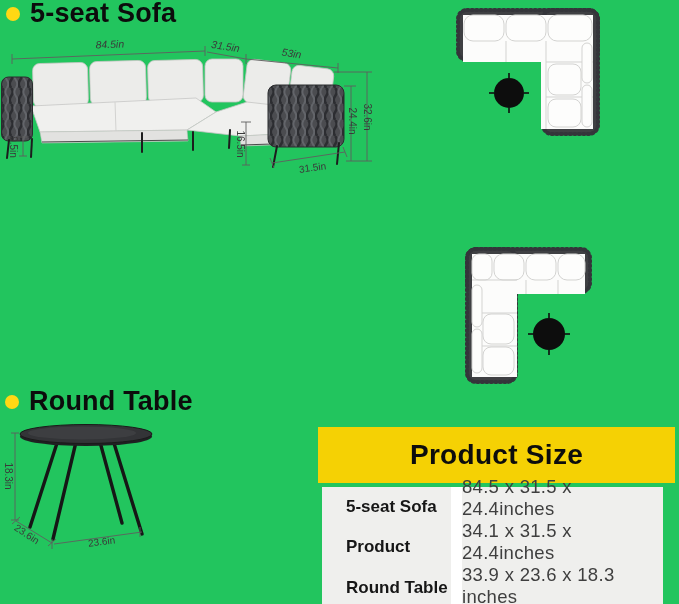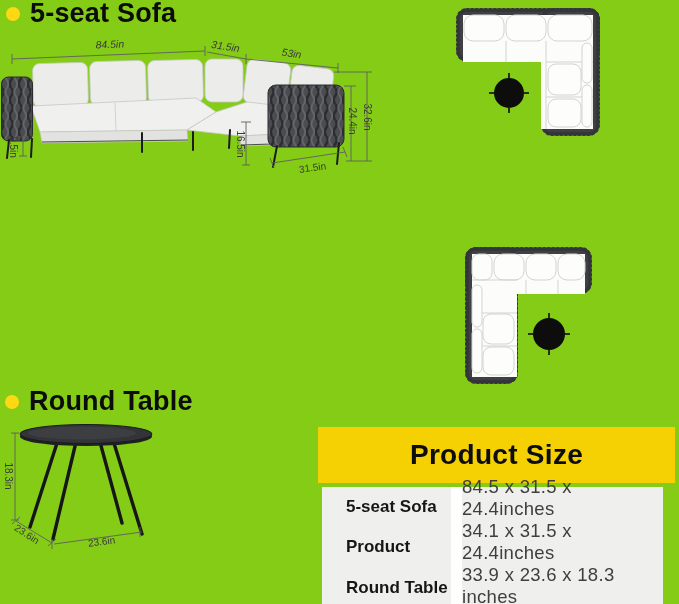--- a/index.html
+++ b/index.html
@@ -1,17 +1,17 @@
 <!DOCTYPE html>
 <html><head>
 <meta charset="utf-8">
 <style>
   html,body{margin:0;padding:0;background:#fff;}
   .page{
-    position:relative;width:679px;height:604px;background:#84cc16;overflow:hidden;
+    position:relative;width:679px;height:604px;background:#22c55e;overflow:hidden;
     font-family:"Liberation Sans",sans-serif;
   }
   .title-row{position:absolute;display:flex;align-items:center;gap:10px;}
   .dot{width:14px;height:14px;border-radius:50%;background:#FFD814;flex:0 0 auto;}
   .h1{font-size:27px;font-weight:700;color:#0c0c0c;letter-spacing:.2px;white-space:nowrap;}
   svg{position:absolute;overflow:visible;}
   .dim{font-size:10px;fill:#3a3a3a;}
   .dim-i{font-size:10.5px;fill:#3a3a3a;font-style:italic;}
   .dl{stroke:#5f5f5f;stroke-width:.9;fill:none;}
   .cush{fill:#ececea;stroke:#c7c7c5;stroke-width:.8;}

